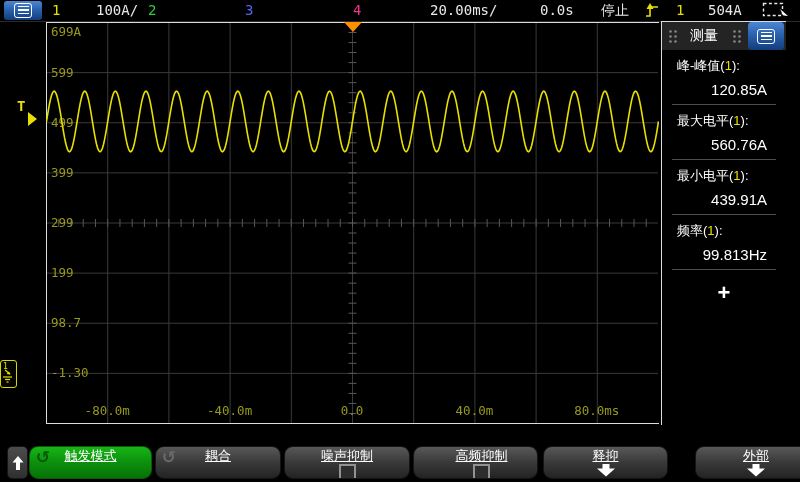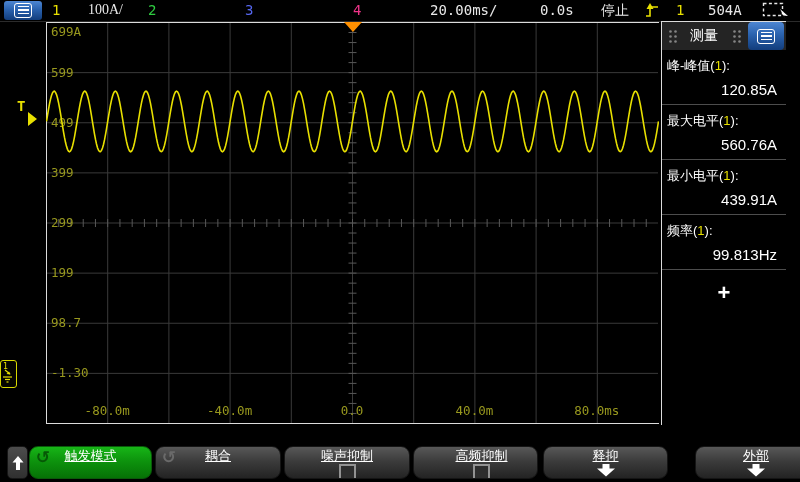--- a/index.html
+++ b/index.html
@@ -31,21 +31,21 @@
 
   
   #panel{position:absolute;left:661px;top:21px;width:125px;height:404px;background:#000;
          border-top:1px solid #dcdcdc;border-left:1px solid #dcdcdc;box-sizing:border-box;}
   #panel-header{position:relative;height:28px;background:#242424;}
   #panel-title{position:absolute;left:0;right:40px;top:5px;text-align:center;color:#fff;font-size:14px;}
   .drag-dots{position:absolute;top:7px;}
   #panel-menu-btn{position:absolute;right:2px;top:0px;width:36px;height:28px;border-radius:4px;
      background:linear-gradient(180deg,#4d86d2 0%,#2a62ae 45%,#123d7c 100%);
      display:flex;align-items:center;justify-content:center;}
-  .m-row{padding:7px 5px 4px 5px;border-bottom:1px solid #4d4d4d;margin:0 0;}
+  .m-row{padding:7px 5px 4px 5px;border-bottom:1px solid #4d4d4d;margin:0 10px;}
   .m-row:last-of-type{border-bottom:none;}
   .m-label{color:#fff;font-size:13px;}
   .m-src{color:#e8e000;}
   .m-value{color:#fff;font-size:15px;text-align:right;padding:6px 4px 2px 0;}
   #plus-row{text-align:center;color:#fff;font-size:22px;font-weight:bold;padding-top:10px;cursor:default;}
 
   
   #menu-title{position:absolute;left:3px;top:426px;color:#fff;font-size:13.5px;}
   #softkeys{position:absolute;left:0;top:446px;width:800px;height:35px;}
   .sk{position:absolute;top:0;height:33px;border-radius:9px;box-sizing:border-box;
@@ -65,21 +65,21 @@
 </head>
 <body>
 
 <div id="screen">
 
   <div id="topbar">
     <div id="tb-menu-btn">
       <div class="hamb"></div>
     </div>
     <span class="tb" style="left:52px;color:#e8e000;">1</span>
-    <span class="tb" style="left:88px;font-family:Liberation Serif, serif;">100A/</span>
+    <span class="tb" style="left:96px;">100A/</span>
     <span class="tb" style="left:148px;color:#2ecc40;">2</span>
     <span class="tb" style="left:245px;color:#5566ee;">3</span>
     <span class="tb" style="left:353px;color:#ee3388;">4</span>
     <span class="tb" style="left:430px;">20.00ms/</span>
     <span class="tb" style="left:540px;">0.0s</span>
     <span class="tb" style="left:601px;font-family:'Liberation Sans',sans-serif;">停止</span>
     <svg id="tb-trig-icon" width="15" height="17">
       <polyline points="1,14 5,14 5,5 13,5" stroke="#e8e000" stroke-width="1.6" fill="none"></polyline>
       <polygon points="5,1 1.5,7 8.5,7" fill="#e8e000"></polygon>
     </svg>

